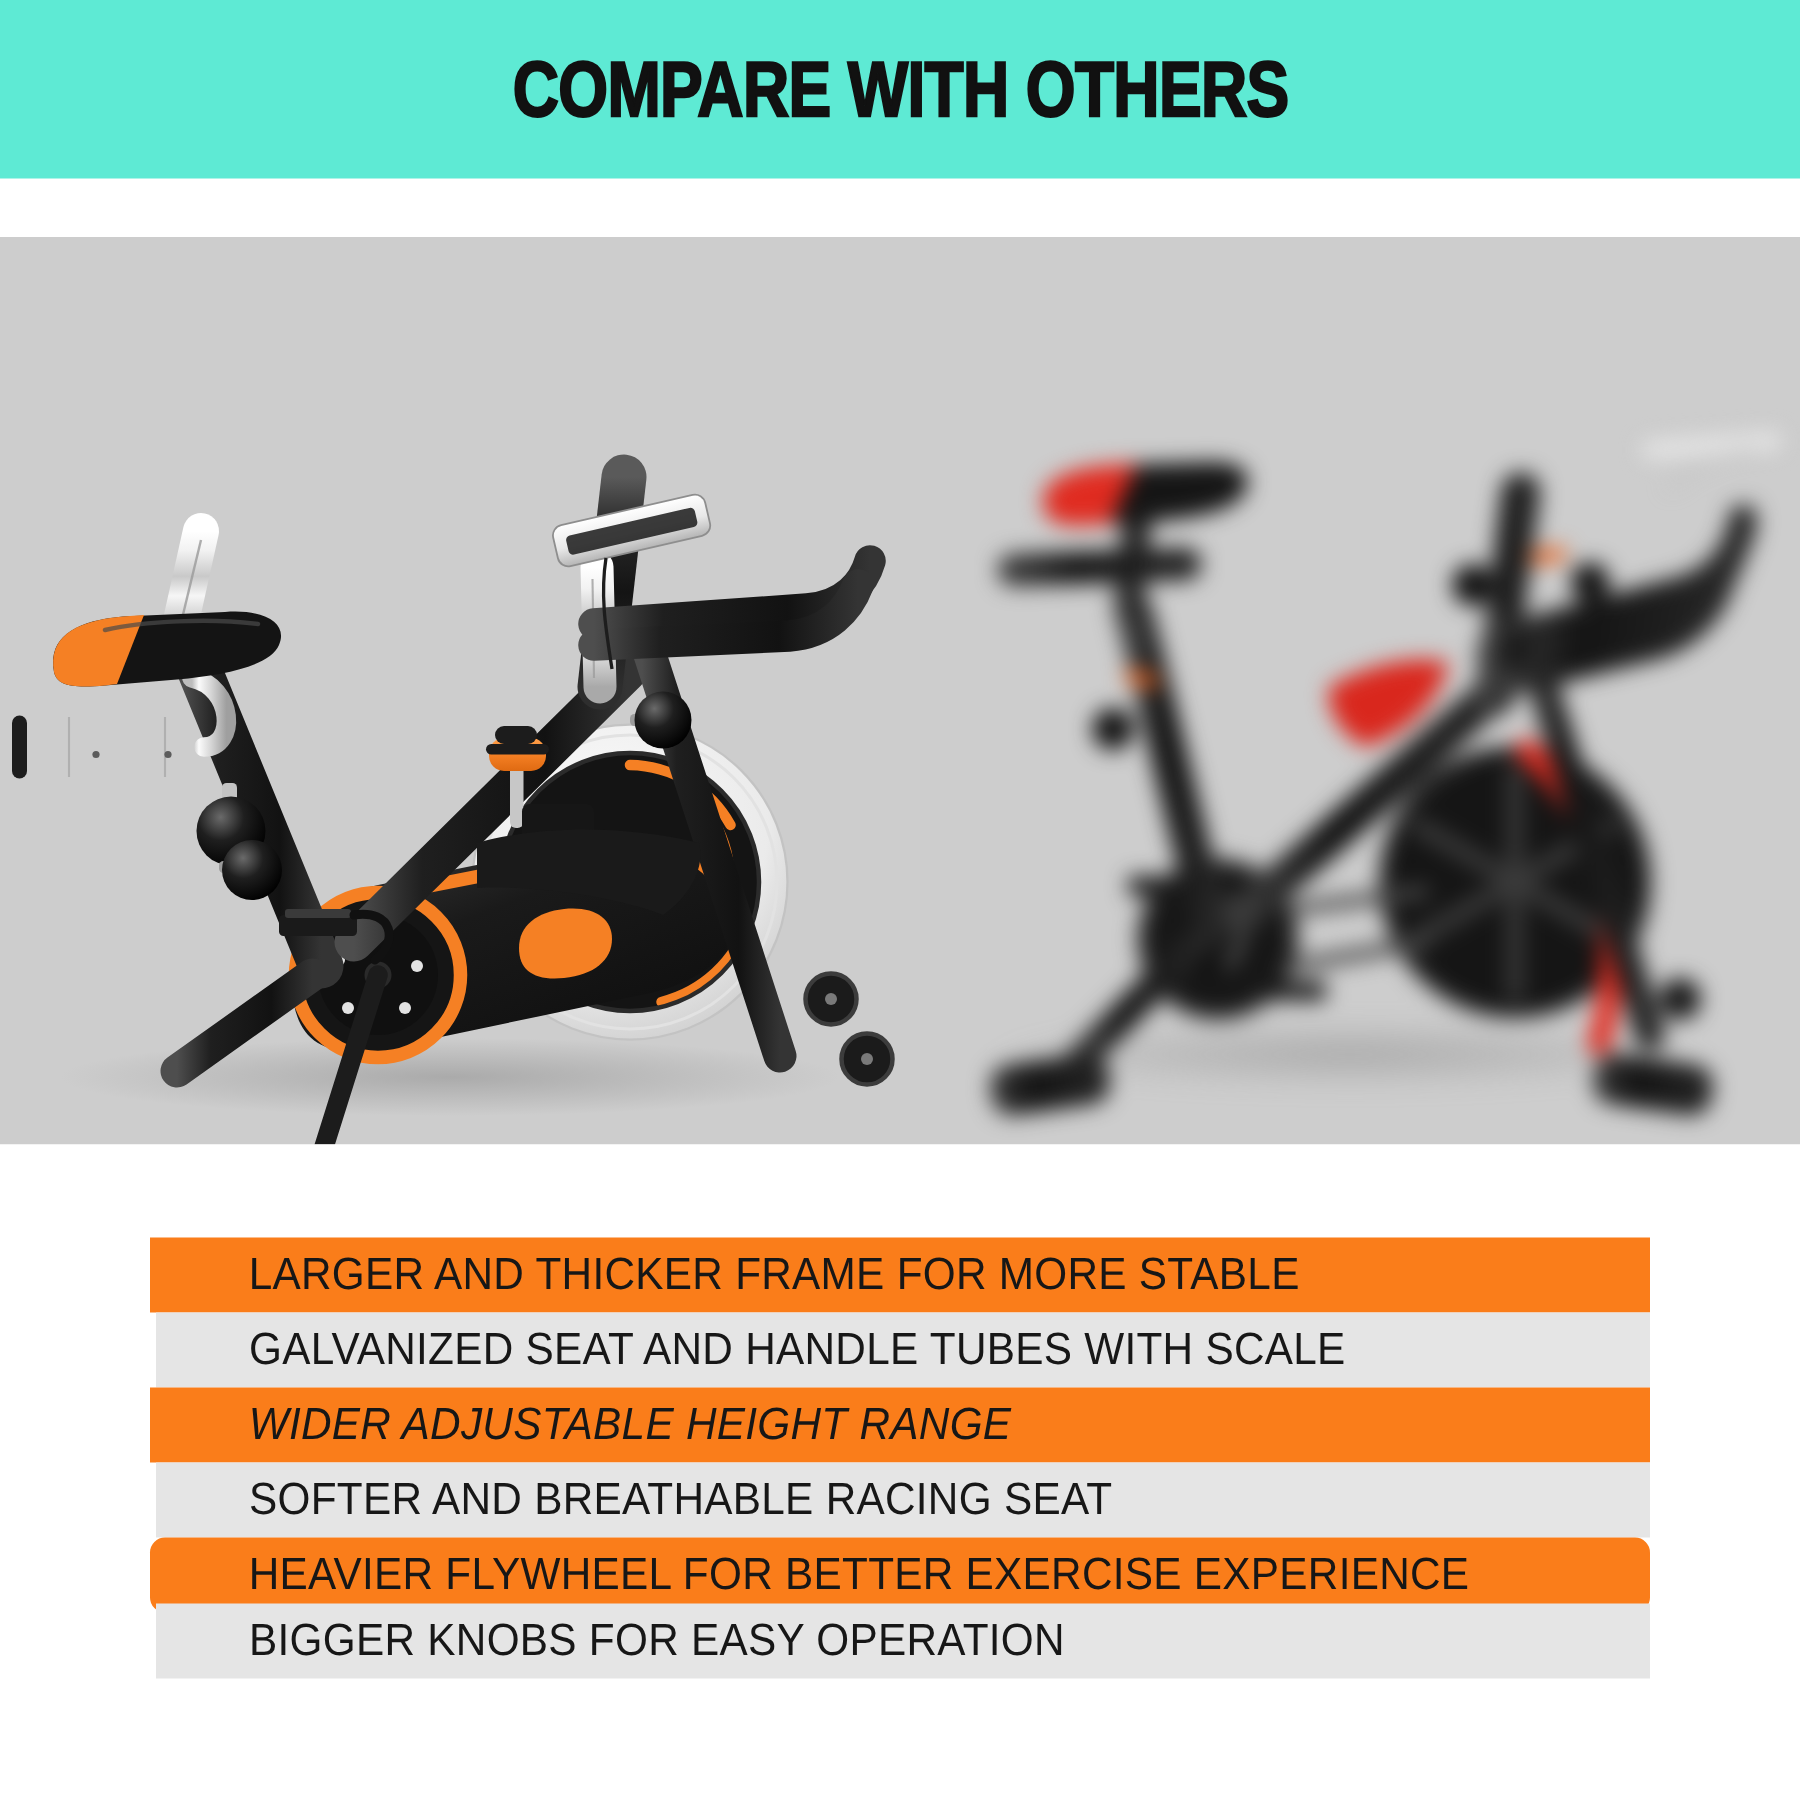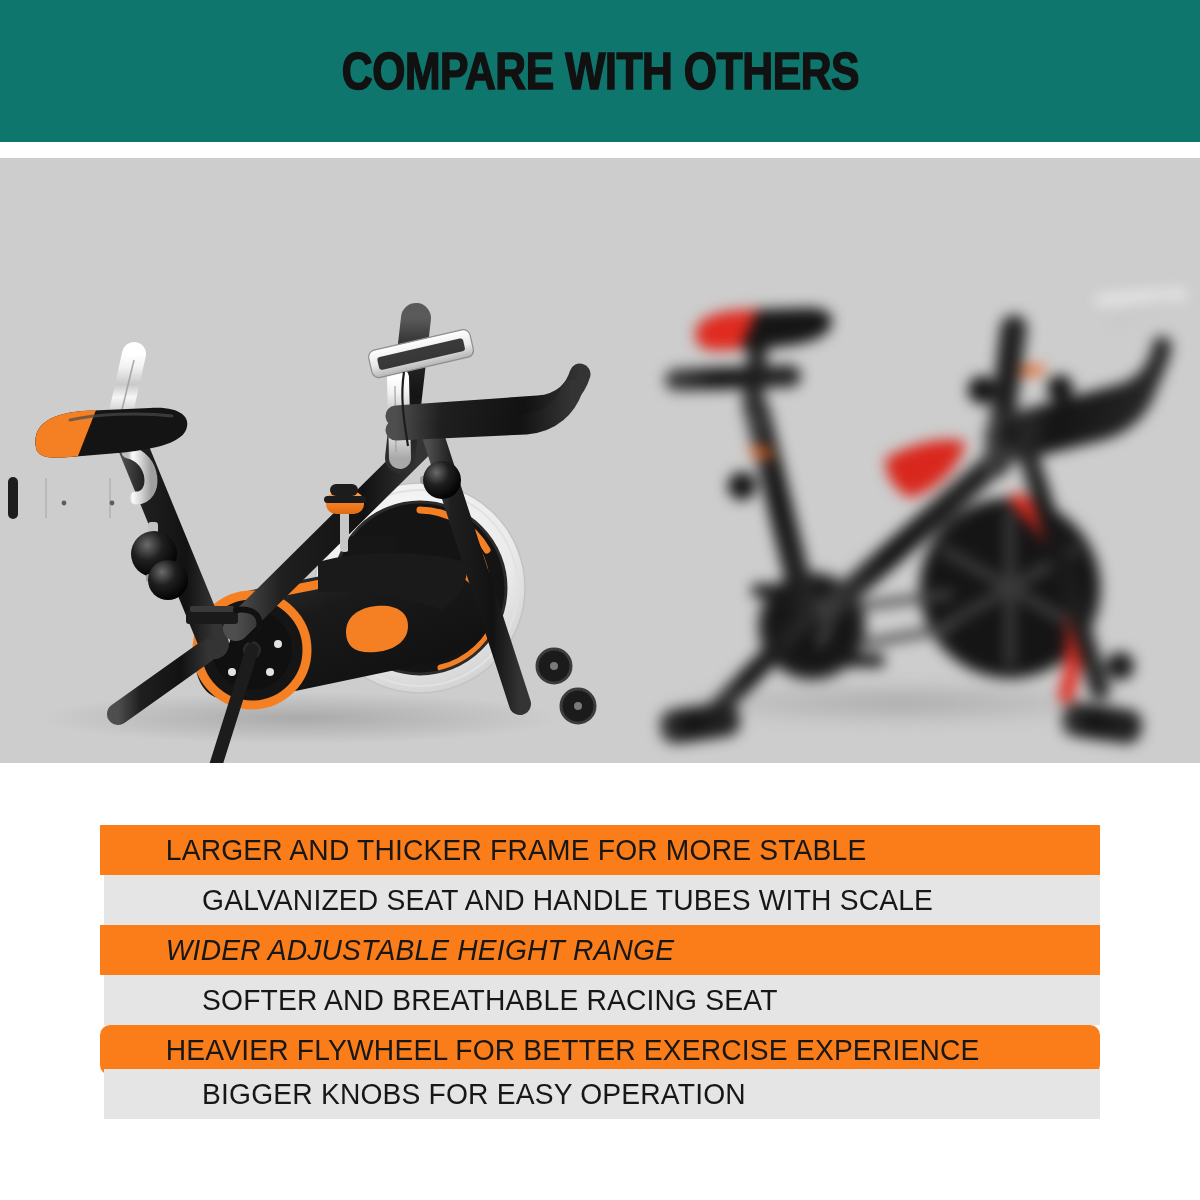--- a/index.html
+++ b/index.html
@@ -14,22 +14,22 @@
     overflow: hidden;
     position: relative;
   }
 
   
   .title-bar {
     position: absolute;
     left: 0;
     top: 0;
     width: 1200px;
-    height: 142px;
-    background: #0f766e;
+    height: 119px;
+    background: #5eead4;
     display: flex;
     align-items: center;
     justify-content: center;
   }
   .page-title {
     font-family: "Liberation Sans Narrow", "Liberation Sans", sans-serif;
     font-weight: 700;
     font-size: 52px;
     letter-spacing: -0.5px;
     color: #111111;
@@ -79,21 +79,20 @@
   }
   .feature-row.accent {
     left: 100px;
     width: 1000px;
     background: #fa7d1a;
   }
   .feature-row.muted {
     left: 104px;
     width: 996px;
     background: #e5e5e5;
-    padding-left: 36px;
   }
   .feature-label {
     font-family: "Liberation Sans Narrow", "Liberation Sans", sans-serif;
     font-size: 30px;
     font-weight: 400;
     color: #171717;
     letter-spacing: 0.2px;
     white-space: nowrap;
     transform: scaleX(0.94);
     transform-origin: left center;

